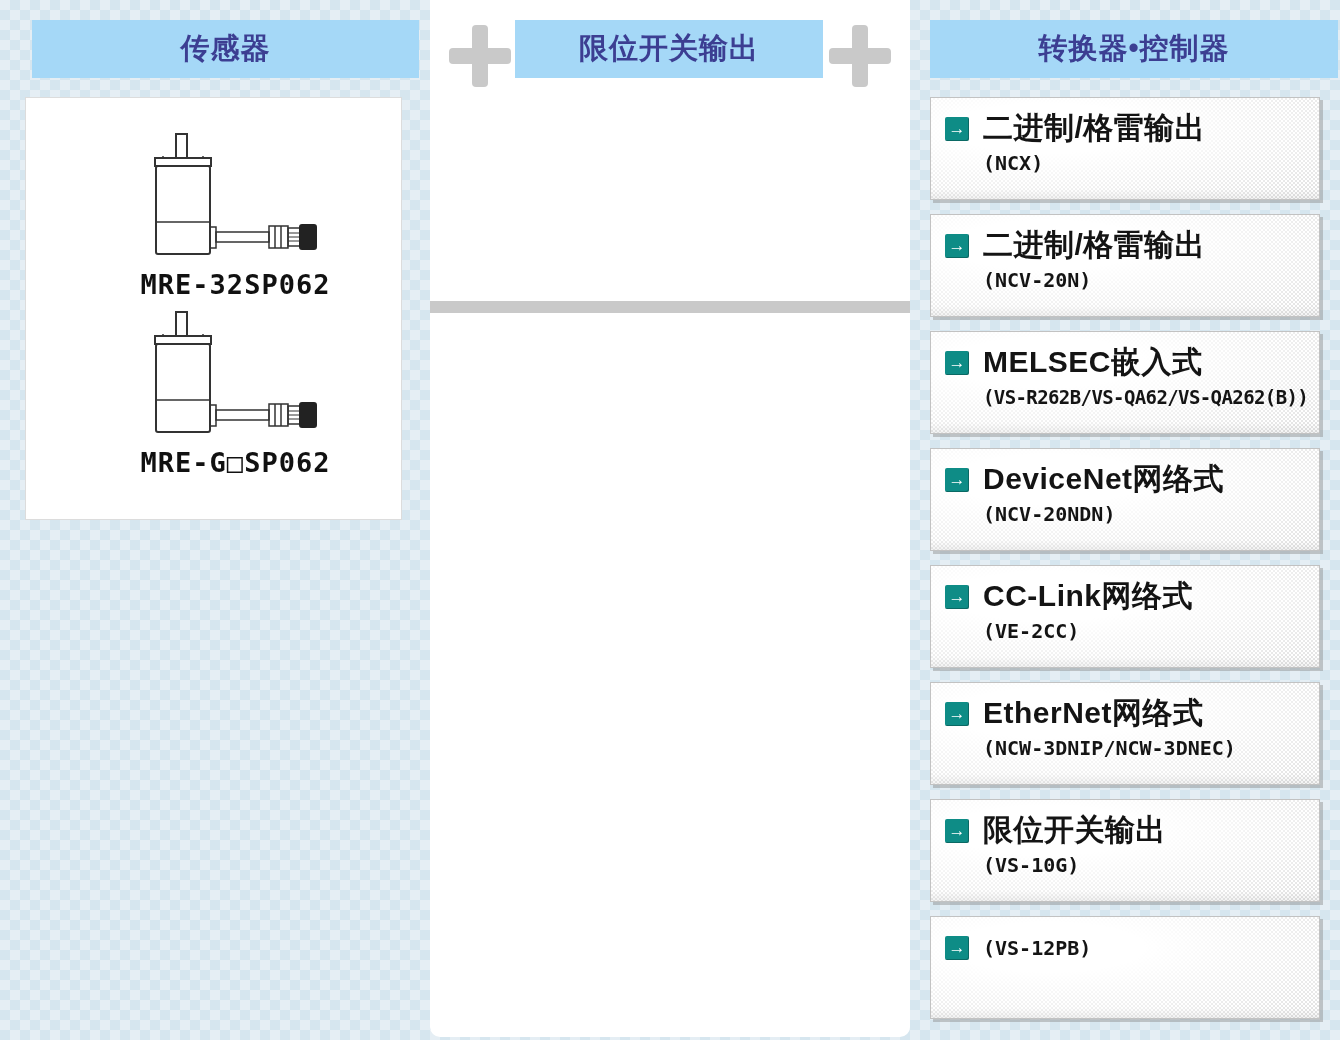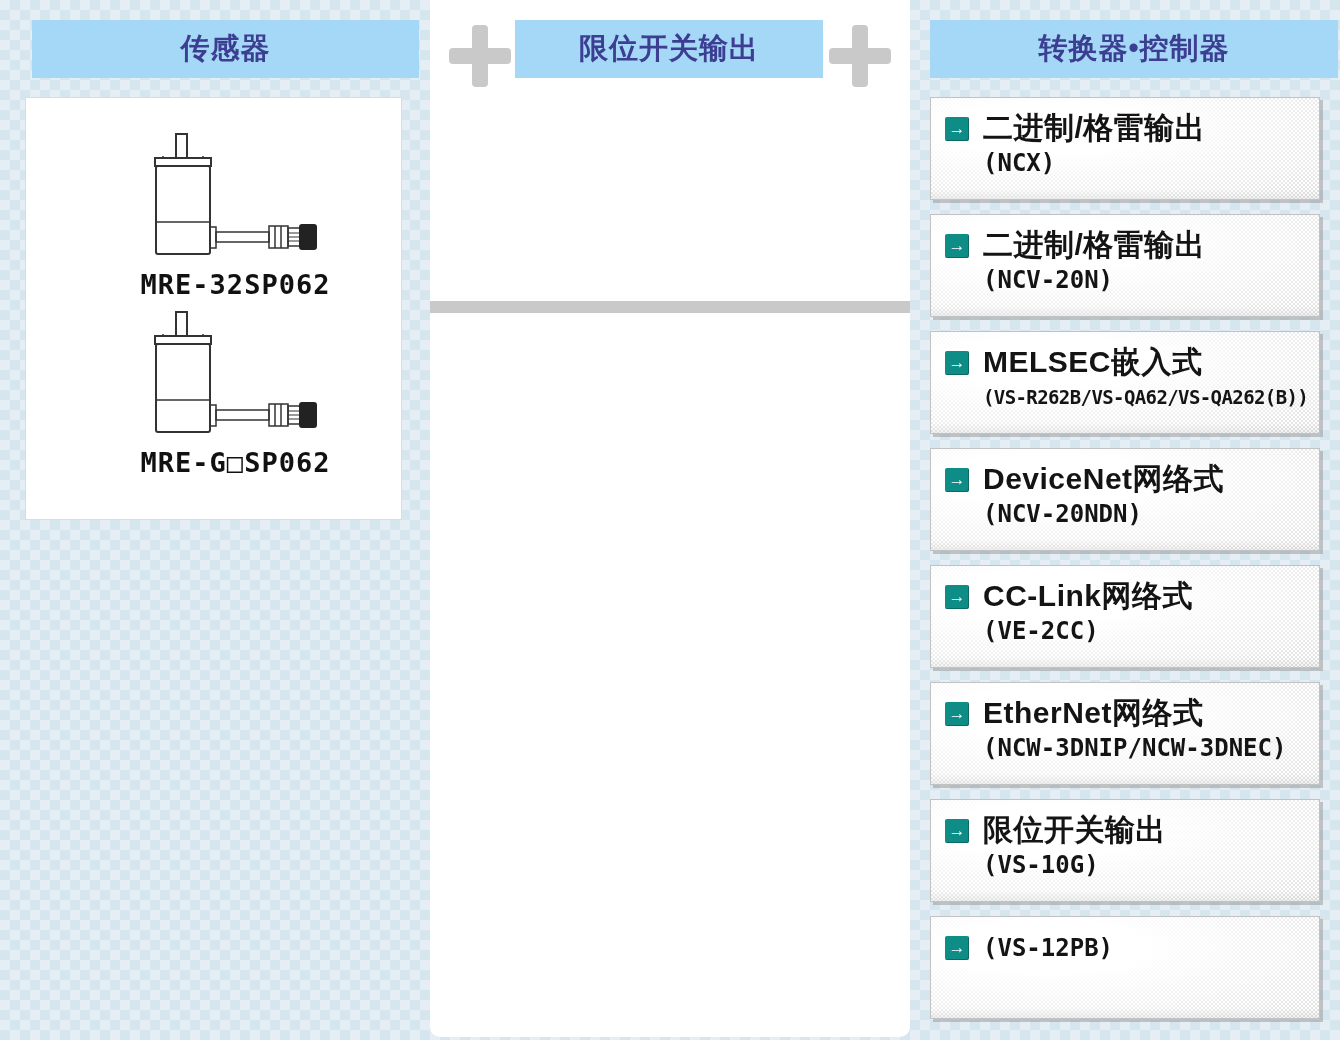--- a/index.html
+++ b/index.html
@@ -81,21 +81,21 @@
     background:var(--accent_teal);border-radius:2px;
     color:#ffffff;font-size:17px;font-weight:bold;
     display:flex;align-items:center;justify-content:center;
     box-shadow:inset -1px -1px 0 rgba(0,0,0,0.25);
   }
   .ctrl-line1{
     display:block;color:#141414;font-size:30px;font-weight:bold;
     line-height:34px;letter-spacing:0.5px;white-space:nowrap;
   }
   .ctrl-line2{
-    display:block;color:#141414;font-size:24px;font-weight:bold;
+    display:block;color:#141414;font-size:20px;font-weight:bold;
     font-family:"DejaVu Sans Mono","Liberation Mono",monospace;
     line-height:36px;white-space:nowrap;
   }
   .ctrl-line2.long{font-size:19px;letter-spacing:-0.6px;}
 </style>
 </head>
 <body>
 
 <div class="stage">
 

